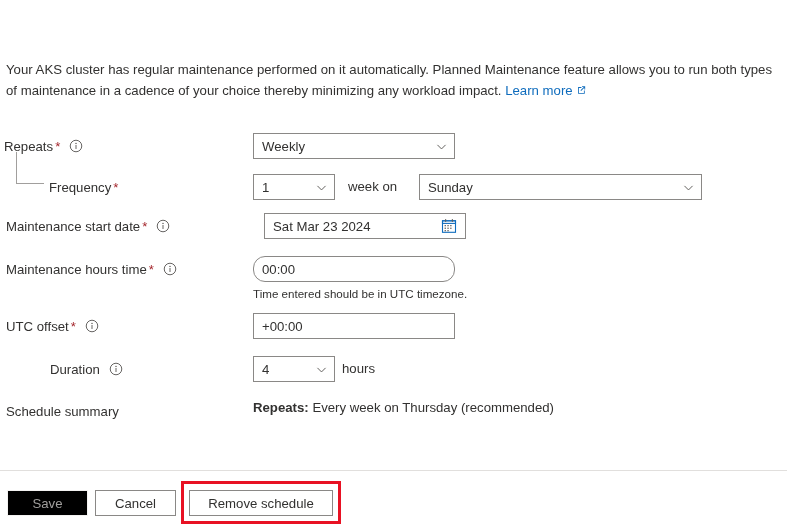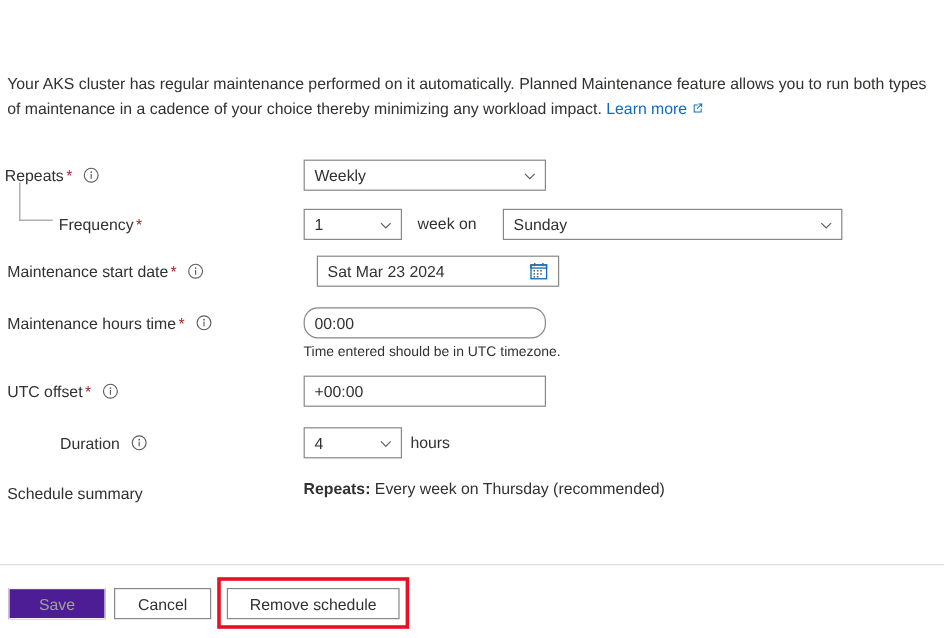--- a/index.html
+++ b/index.html
@@ -185,21 +185,21 @@
     font-family: "Liberation Sans", sans-serif;
     display: flex;
     align-items: center;
     justify-content: center;
     cursor: pointer;
     background: #ffffff;
     border: 1px solid #8a8886;
     color: #323130;
   }
   .btn-disabled {
-    background: #4c1d95;
+    background: #000000;
     border: 1px solid #f3f2f1;
     color: #a19f9d;
     cursor: default;
   }
 
   
   .annotation {
     position: absolute;
     left: 181px;
     top: 481px;

